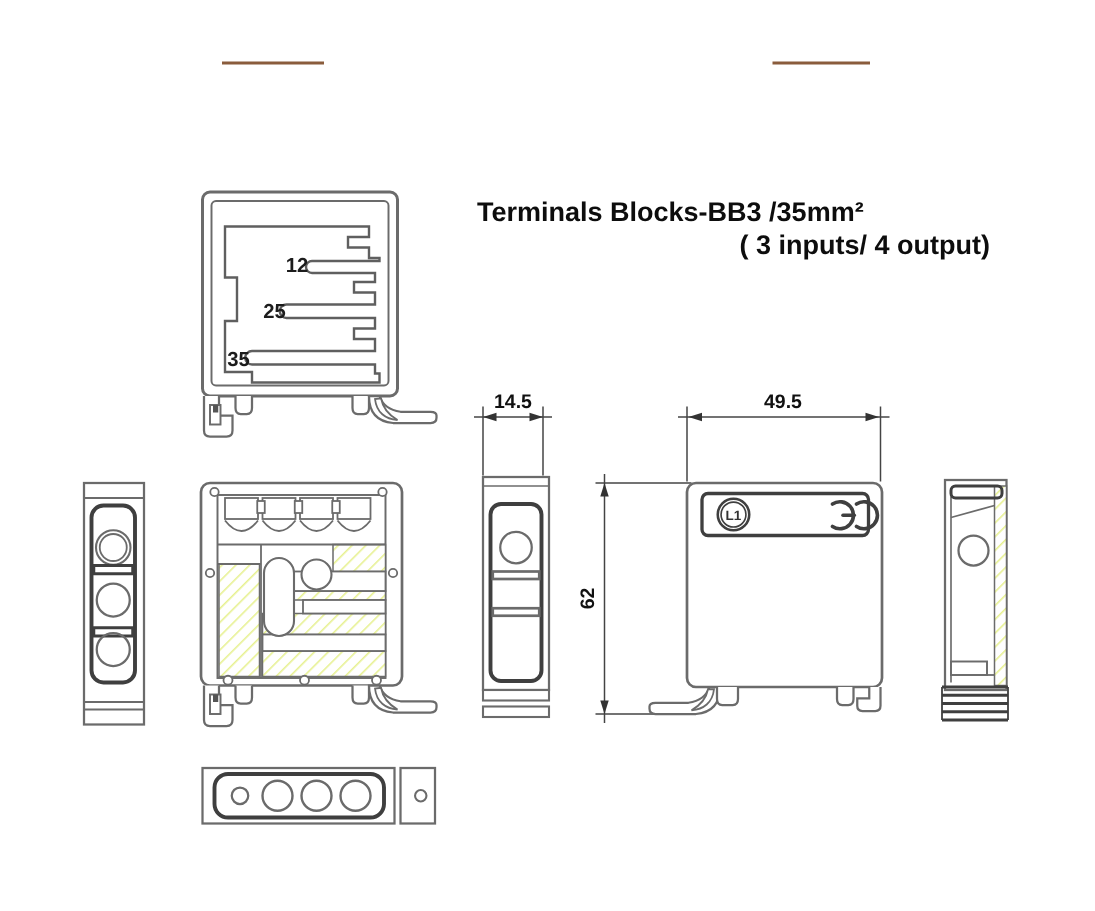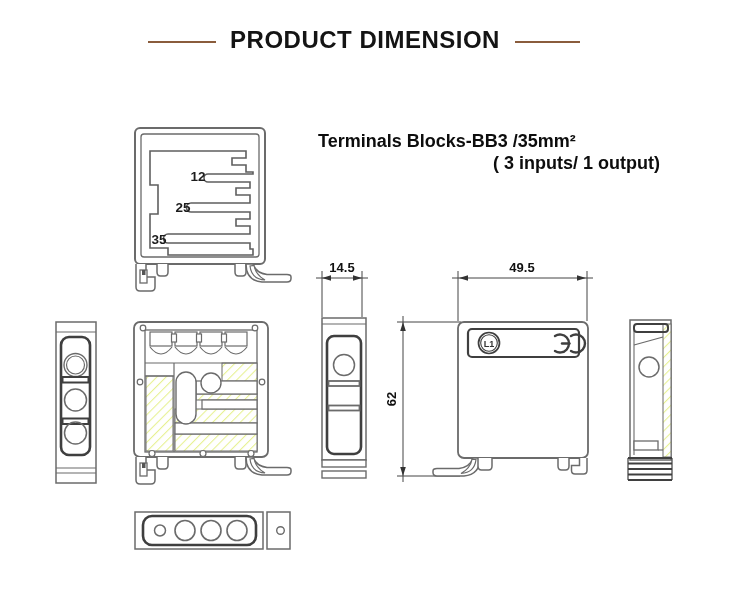--- a/index.html
+++ b/index.html
@@ -19,26 +19,25 @@
   .dimtxt{font-family:"Liberation Sans",sans-serif;font-size:13px;font-weight:bold;fill:#111;}
   .slottxt{font-family:"Liberation Sans",sans-serif;font-size:13.5px;font-weight:bold;fill:#1c1c1c;}
   .marktxt{font-family:"Liberation Sans",sans-serif;font-size:9px;font-weight:bold;fill:#333;}
 </style>
 </head>
 <body>
 
 <div class="canvas">
 
   <div class="hdr-rule left"></div>
-  <div class="hdr-title">PRODUCT DIMENSION</div>
   <div class="hdr-rule right"></div>
 
   <div class="prod-title">
     <div class="l1">Terminals Blocks-BB3 /35mm²</div>
-    <div class="l2">( 3 inputs/ 1 output)</div>
+    <div class="l2">( 3 inputs/ 4 output)</div>
   </div>
 
   <svg class="drawing" width="730" height="607" viewBox="0 0 730 607">
     <defs>
       <pattern id="hatch" width="6.5" height="6.5" patternUnits="userSpaceOnUse" patternTransform="rotate(45)">
         <rect width="6.5" height="6.5" fill="#ffffff"></rect>
         <line x1="0" y1="0" x2="0" y2="6.5" stroke="#e7f191" stroke-width="2.1"></line>
       </pattern>
 
       <g id="dinFeet" fill="#ffffff" stroke="#6b6b6b" stroke-width="1.5">

